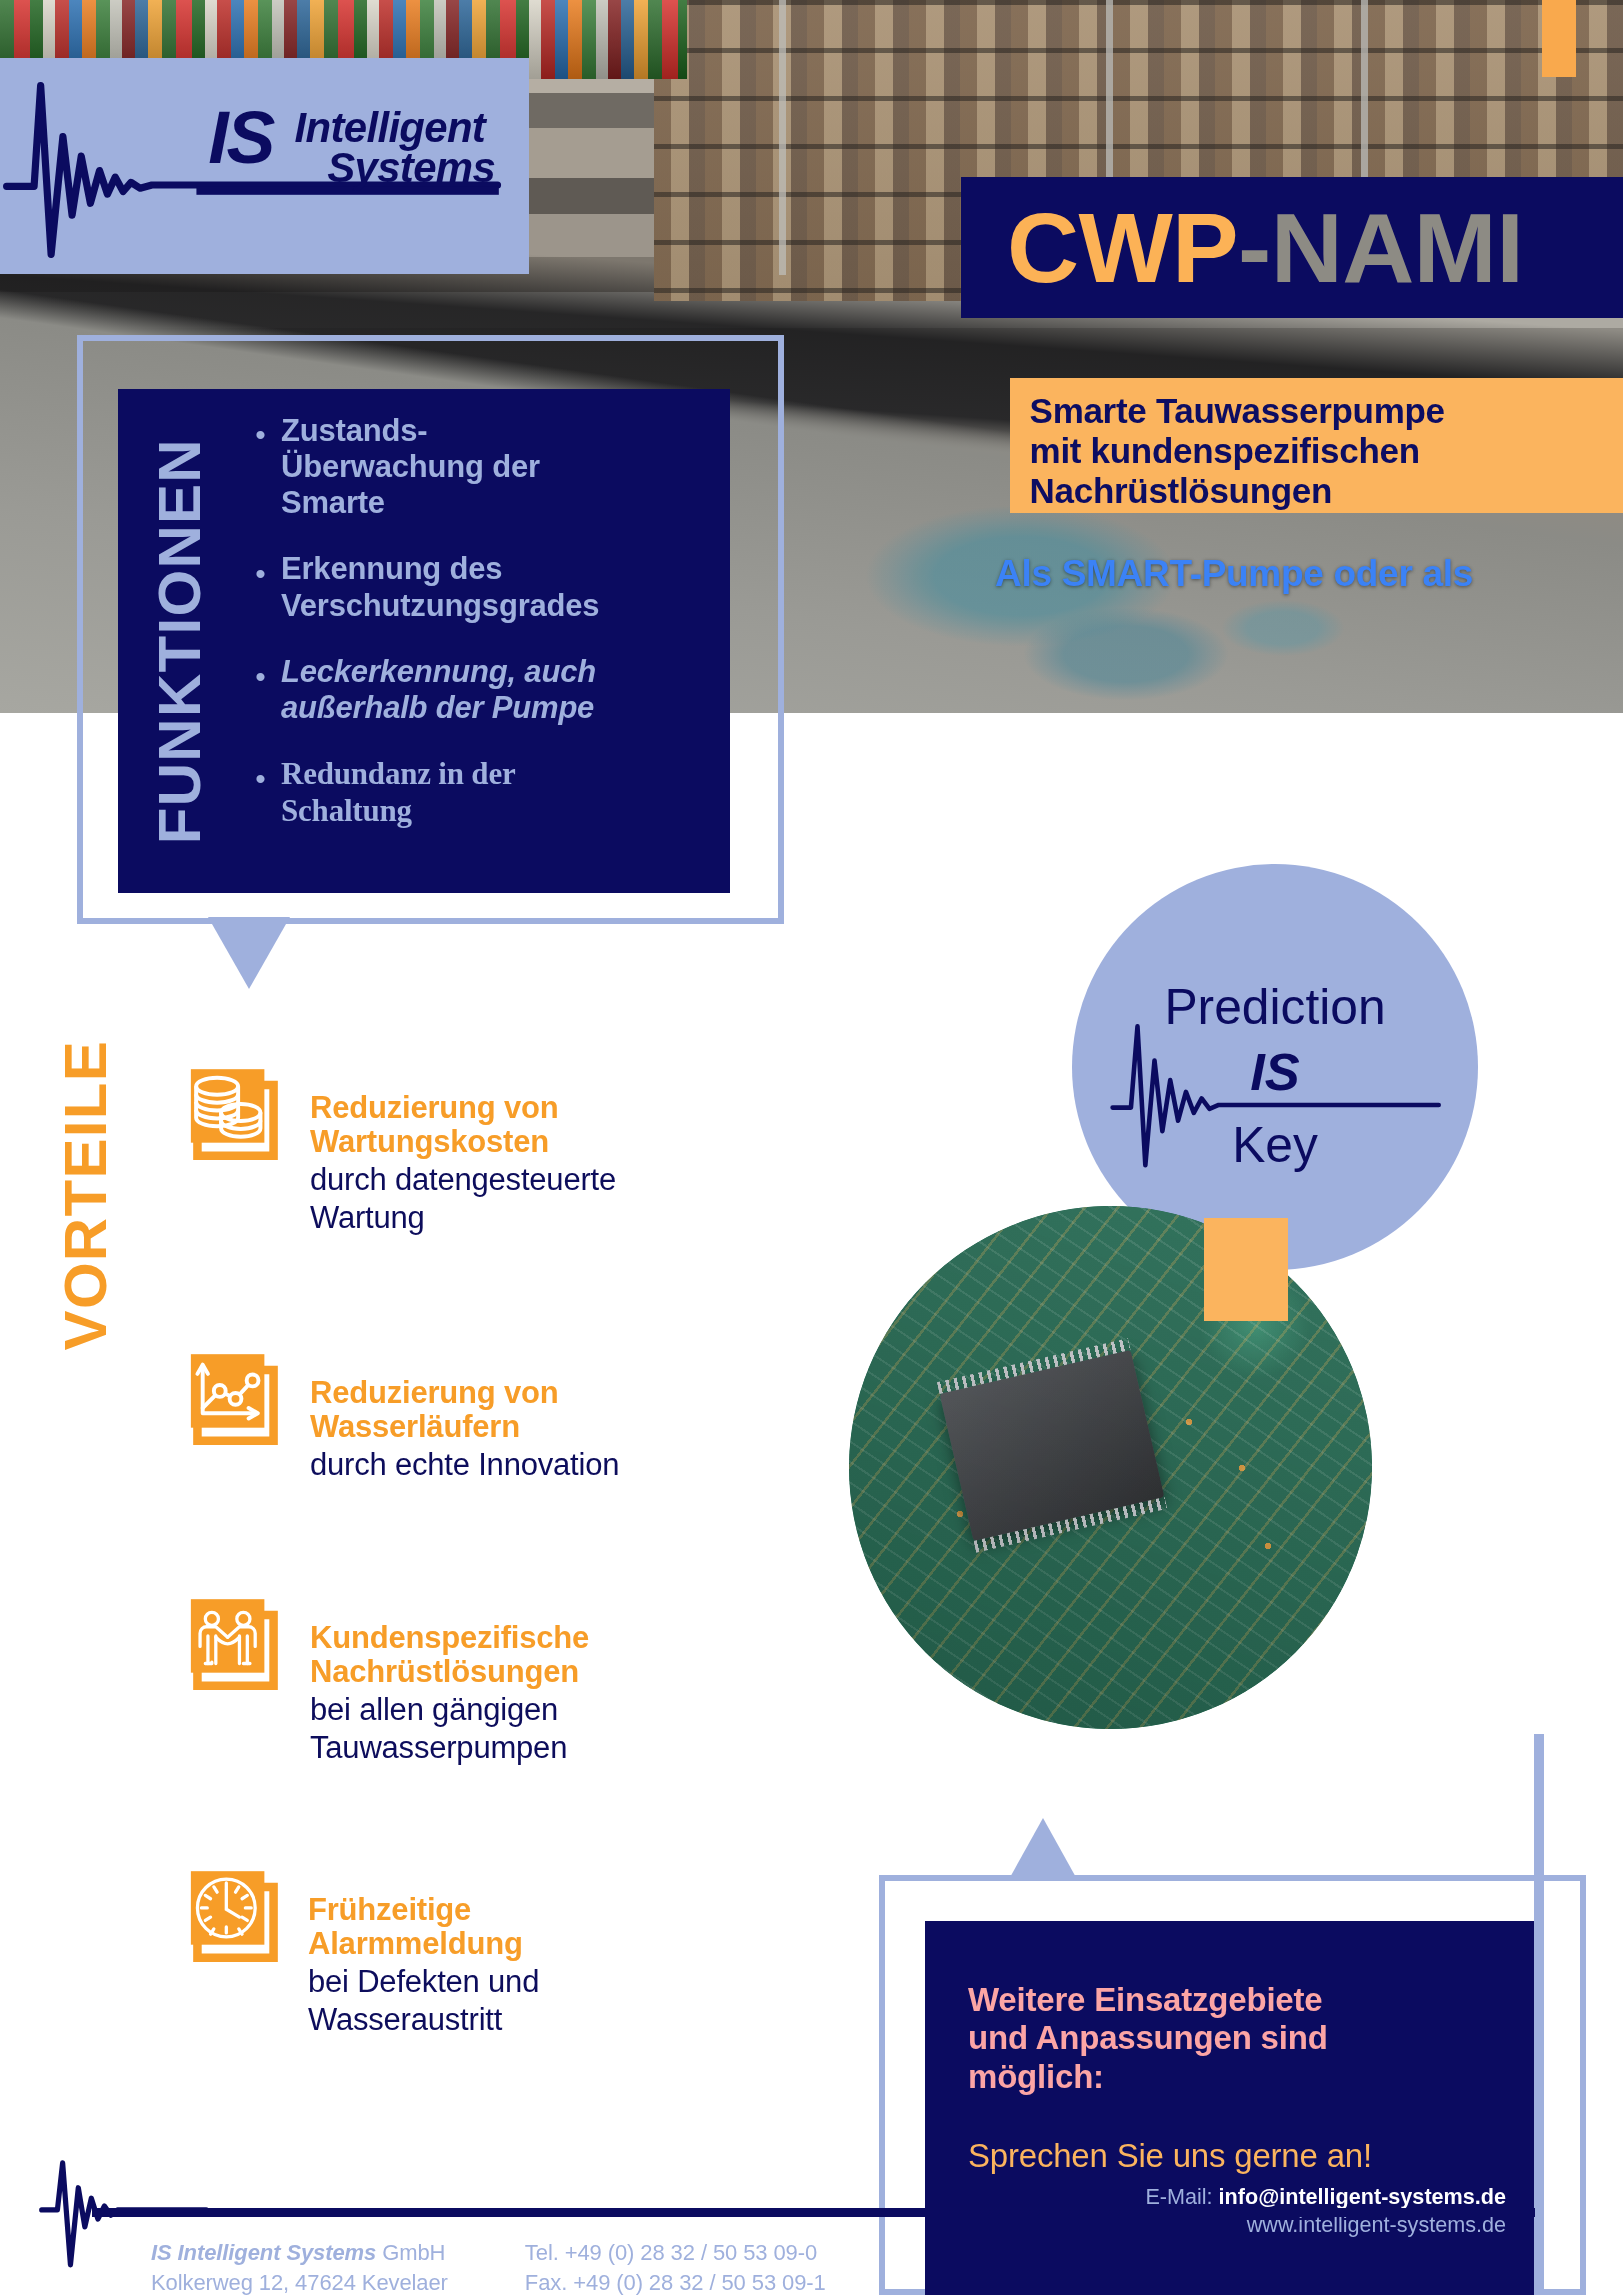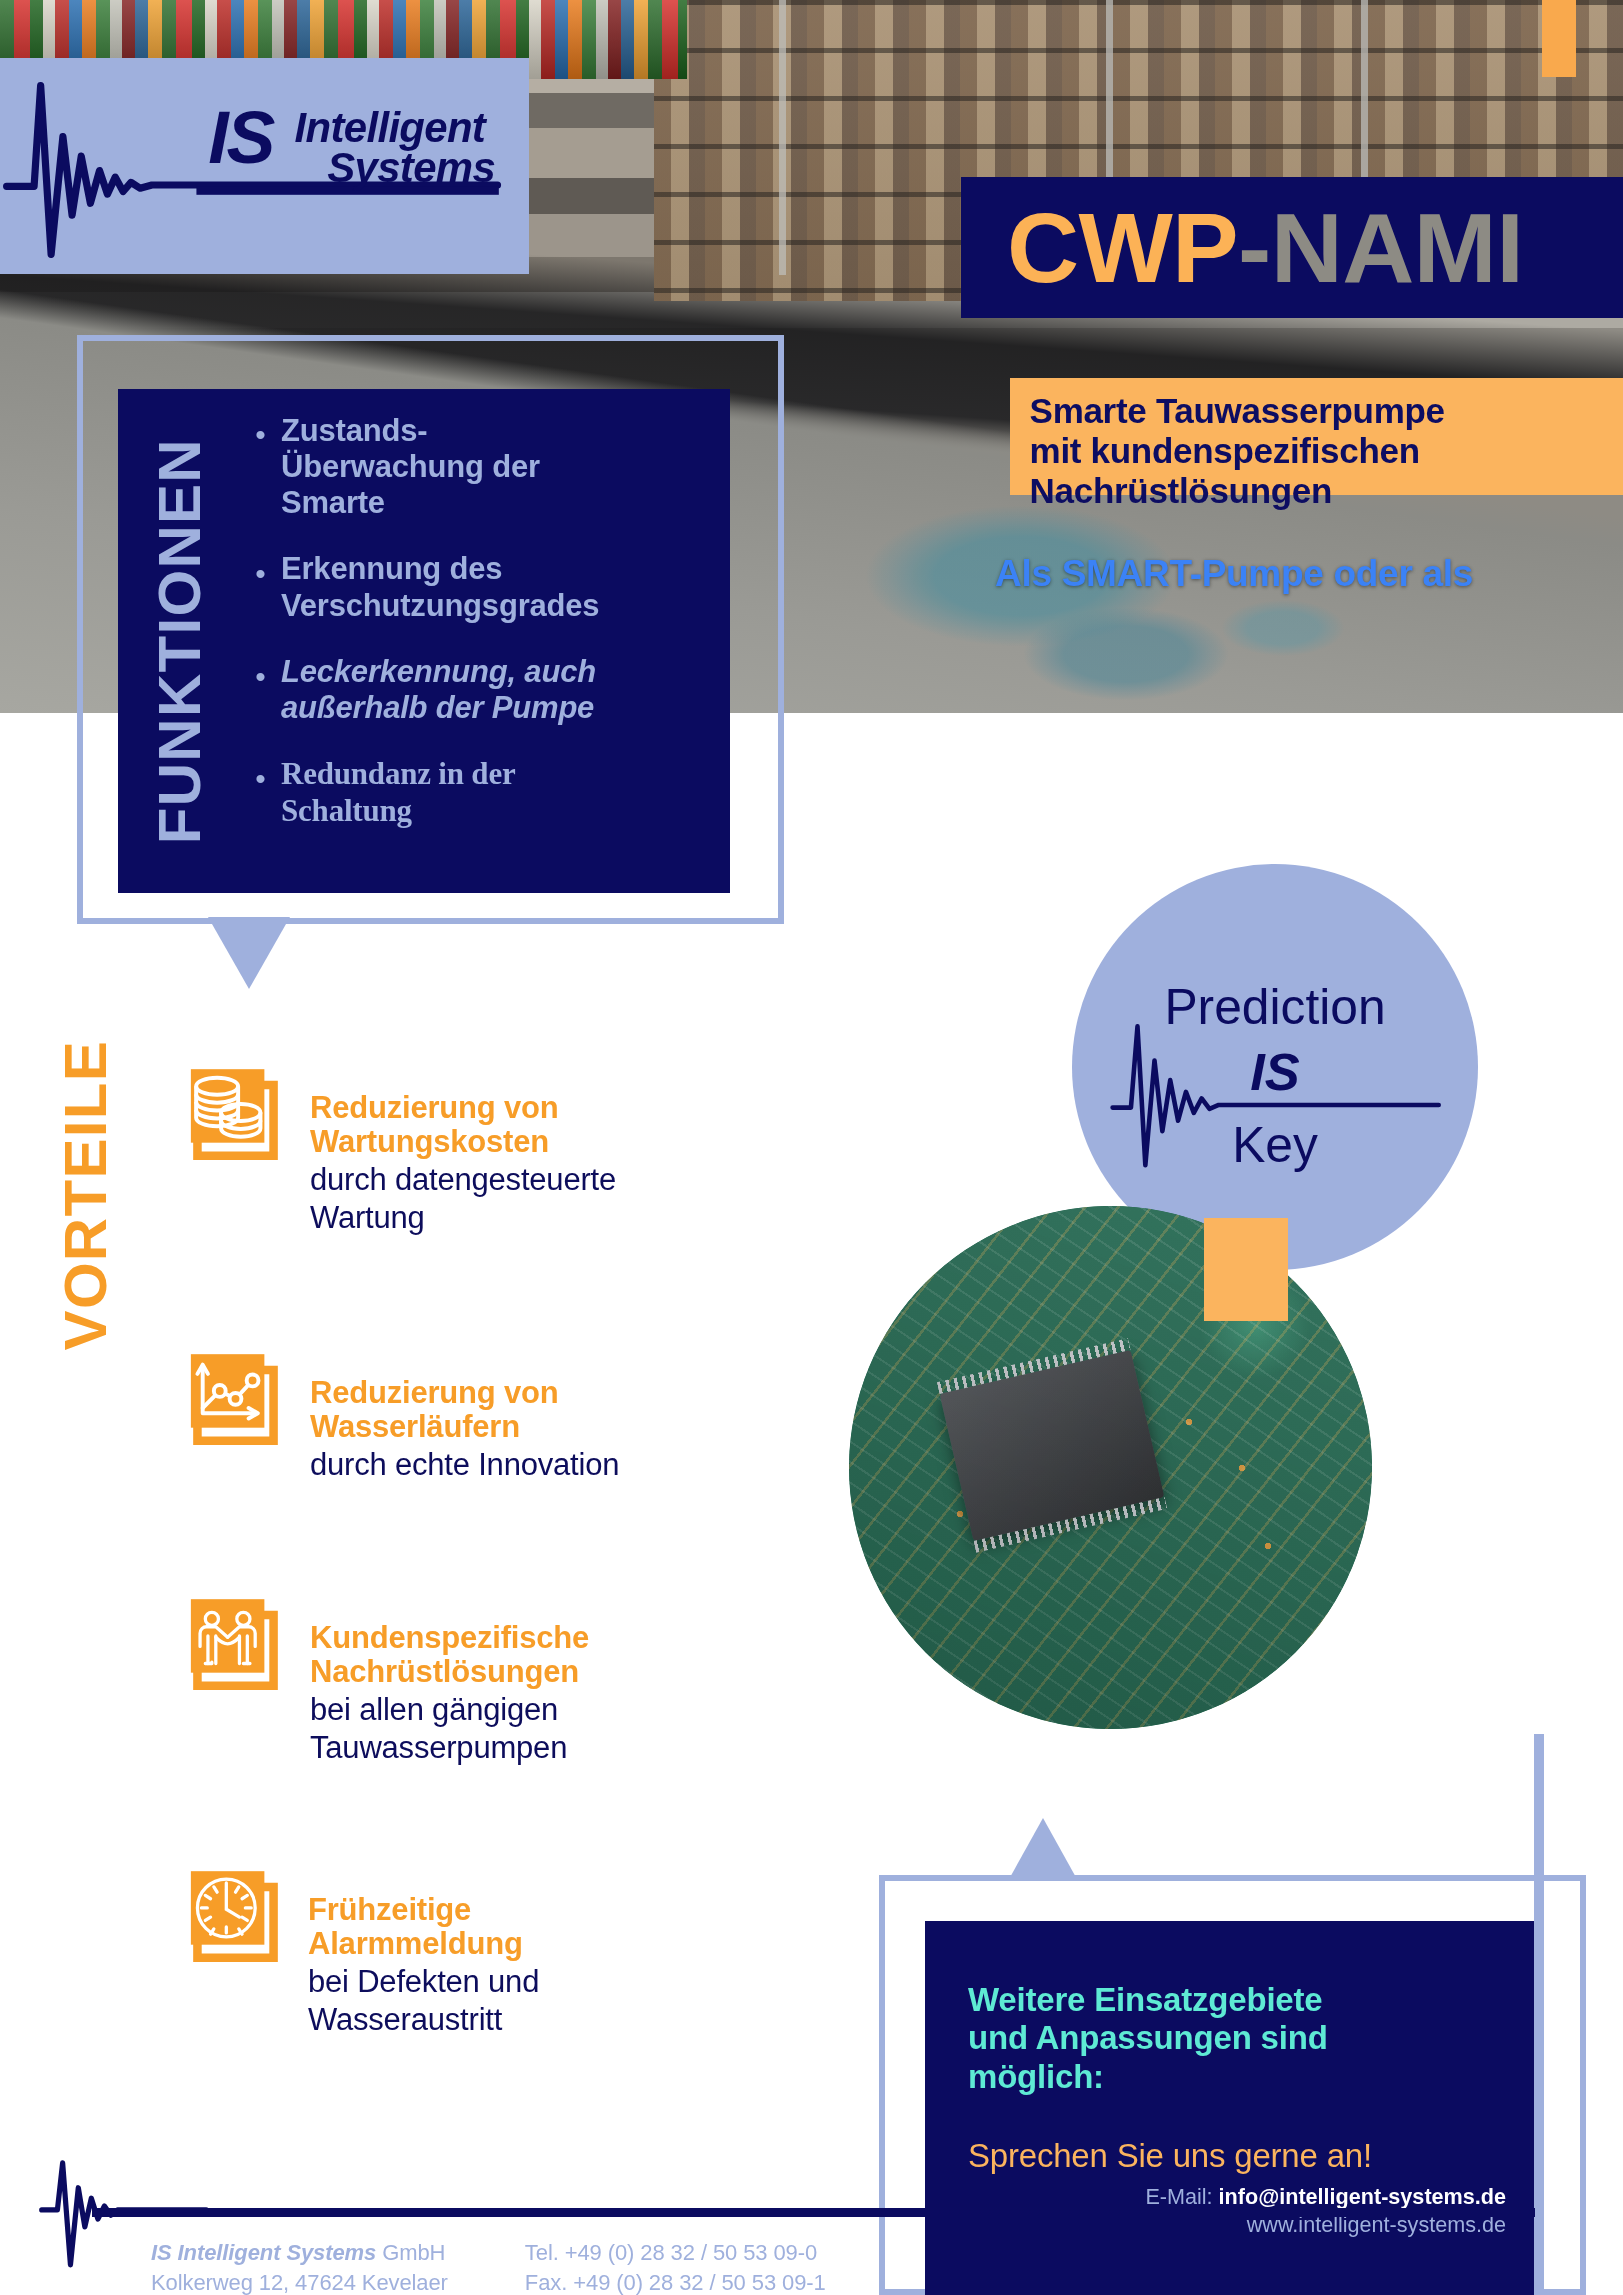--- a/index.html
+++ b/index.html
@@ -57,21 +57,21 @@
   
   .title-bar { position:absolute; left:961px; top:177px; width:663px; height:141px;
     background:#0b0b60; display:flex; align-items:center; padding-left:46px; }
   .title-text { font-size:98px; font-weight:bold; letter-spacing:-0.7px; line-height:1;
     font-family:"Liberation Sans", sans-serif; white-space:nowrap;
     transform:scaleX(1.02); transform-origin:left center; }
   .t-orange { color:#fcb256; }
   .t-gray { color:#8d8b84; }
 
   
-  .subtitle-box { position:absolute; left:1010px; top:378px; width:614px; height:117px;
+  .subtitle-box { position:absolute; left:1010px; top:378px; width:614px; height:135px;
     background:#fbb45e; padding:13px 18.3px 0 19.6px; }
   .subtitle-box .line { font-size:35px; font-weight:bold; line-height:1.14; color:#0d0d62;
     letter-spacing:-0.3px; }
 
   
   .claim { position:absolute; left:995px; top:553px; width:629px; }
   .claim .line { font-size:37px; font-weight:bold; color:#3b82f6; line-height:1.16;
     letter-spacing:-0.3px; text-shadow:0 1.3px 3.9px rgba(0,0,0,.45); }
 
   
@@ -143,21 +143,21 @@
   .cb-accent { position:absolute; left:1204px; top:1218px; width:84px; height:103px; background:#fbb45e; }
 
   
   .cta-frame { position:absolute; left:879px; top:1875px; width:707px; height:420px;
     border:6.5px solid #9fb0dd; background:#ffffff; }
   .cta-tail { position:absolute; left:1008px; top:1818px; width:0; height:0;
     border-left:35px solid transparent; border-right:35px solid transparent;
     border-bottom:63px solid #9fb0dd; }
   .cta-box { position:absolute; left:925px; top:1921px; width:618px; height:374px;
     background:#0b0b60; padding:60px 37px 0 43px; }
-  .cta-head { font-size:33px; font-weight:bold; color:#5eead4; line-height:1.16; letter-spacing:-0.2px; }
+  .cta-head { font-size:33px; font-weight:bold; color:#fca5a5; line-height:1.16; letter-spacing:-0.2px; }
   .cta-sub { font-size:33px; color:#fbb45e; margin-top:41px; letter-spacing:-0.2px; }
   .cta-contact { position:absolute; right:37px; bottom:56px; text-align:right;
     font-size:21.6px; color:#9fb0dd; line-height:1.3; }
   .cta-contact b { color:#ffffff; }
 
   
   .edge-rule { position:absolute; left:1534px; top:1734px; width:9.8px; height:561px; background:#9fb0dd; }
 
   
   .footer-rule { position:absolute; left:92px; top:2208px; width:1443px; height:9.2px; background:#0b0b60; }

